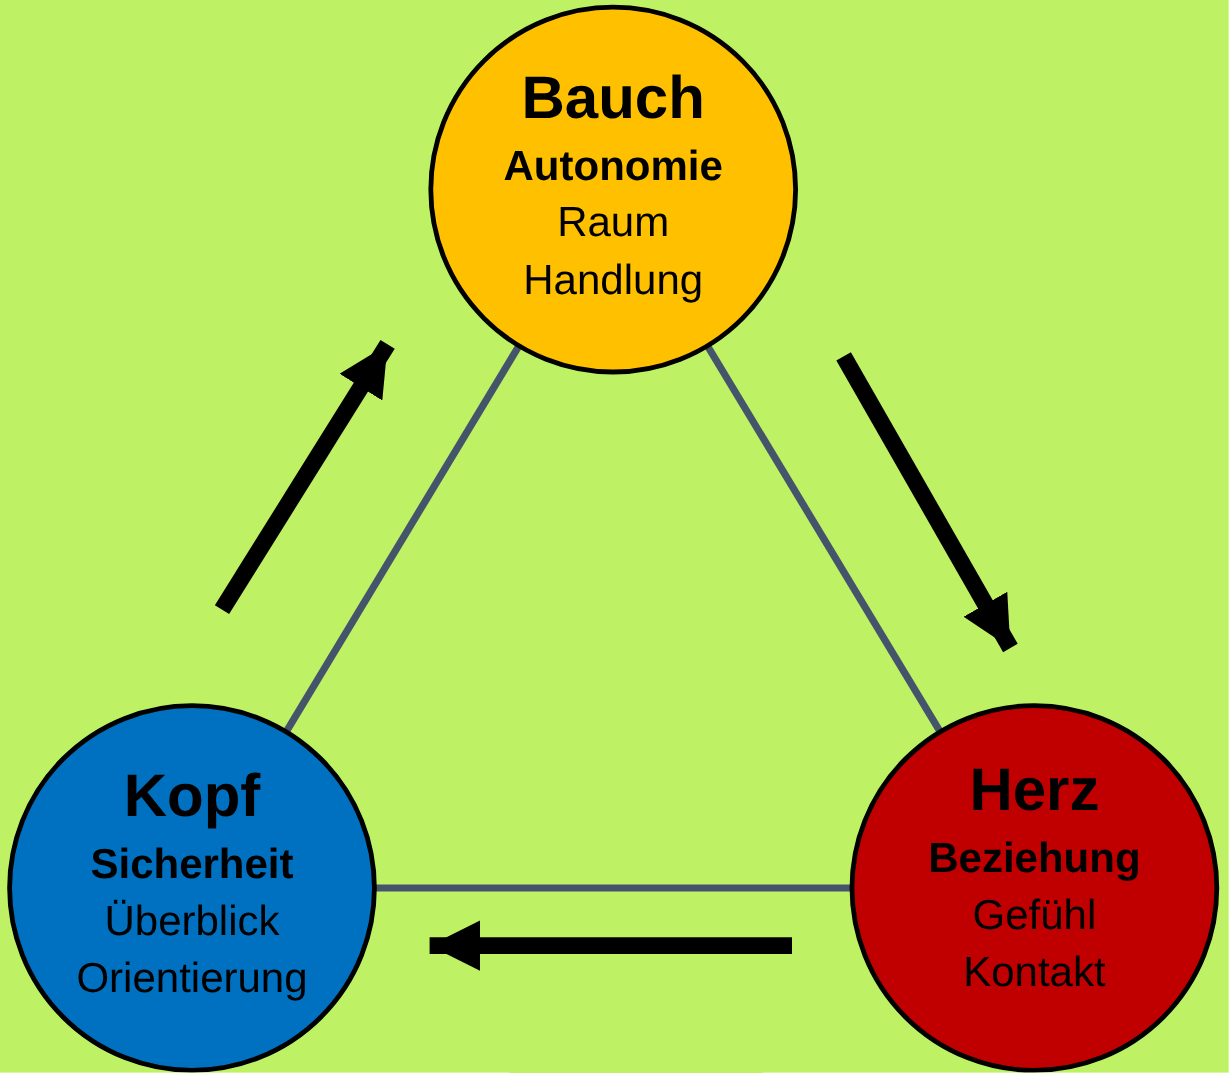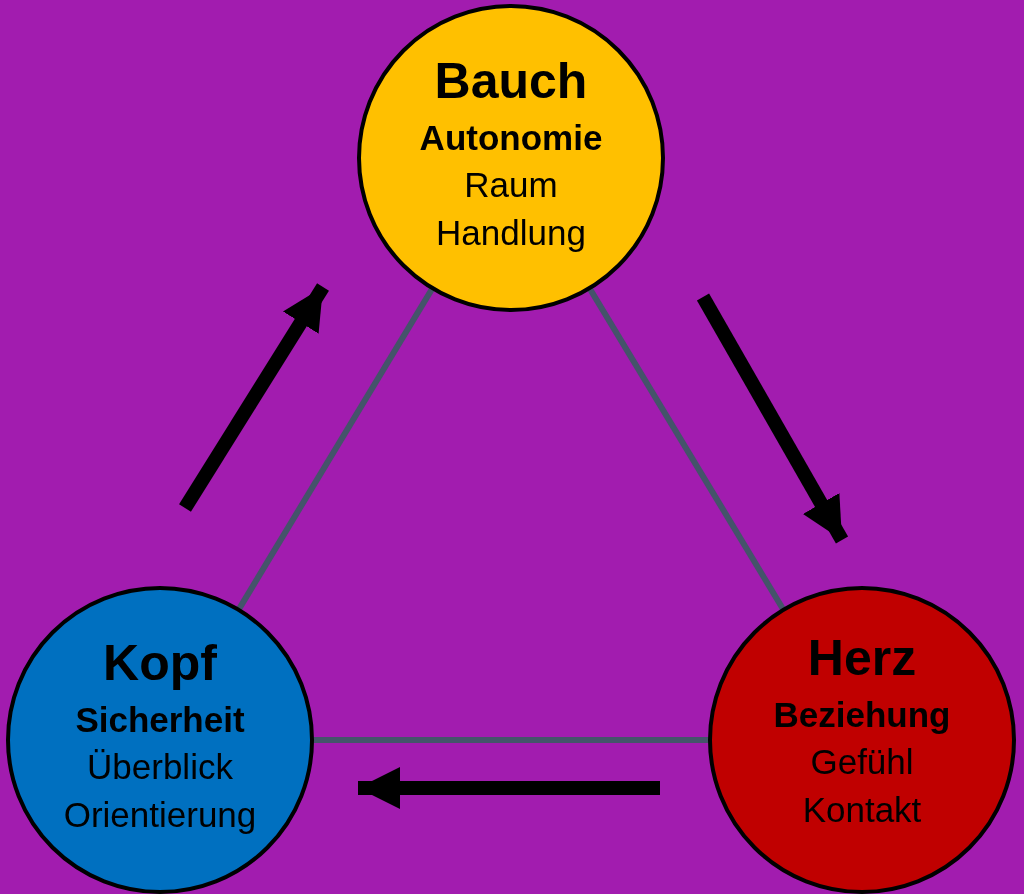--- a/index.html
+++ b/index.html
@@ -4,21 +4,21 @@
 <style>
   html, body {
     margin: 0;
     padding: 0;
     background: #ffffff;
   }
   .stage {
     position: relative;
     width: 1024px;
     height: 894px;
-    background: #a21caf;
+    background: #bef264;
     overflow: hidden;
     font-family: "Liberation Sans", sans-serif;
   }
   svg { display: block; }
   .node-title {
     font-family: "Liberation Sans", sans-serif;
     font-size: 50px;
     font-weight: 700;
     fill: #000000;
   }

